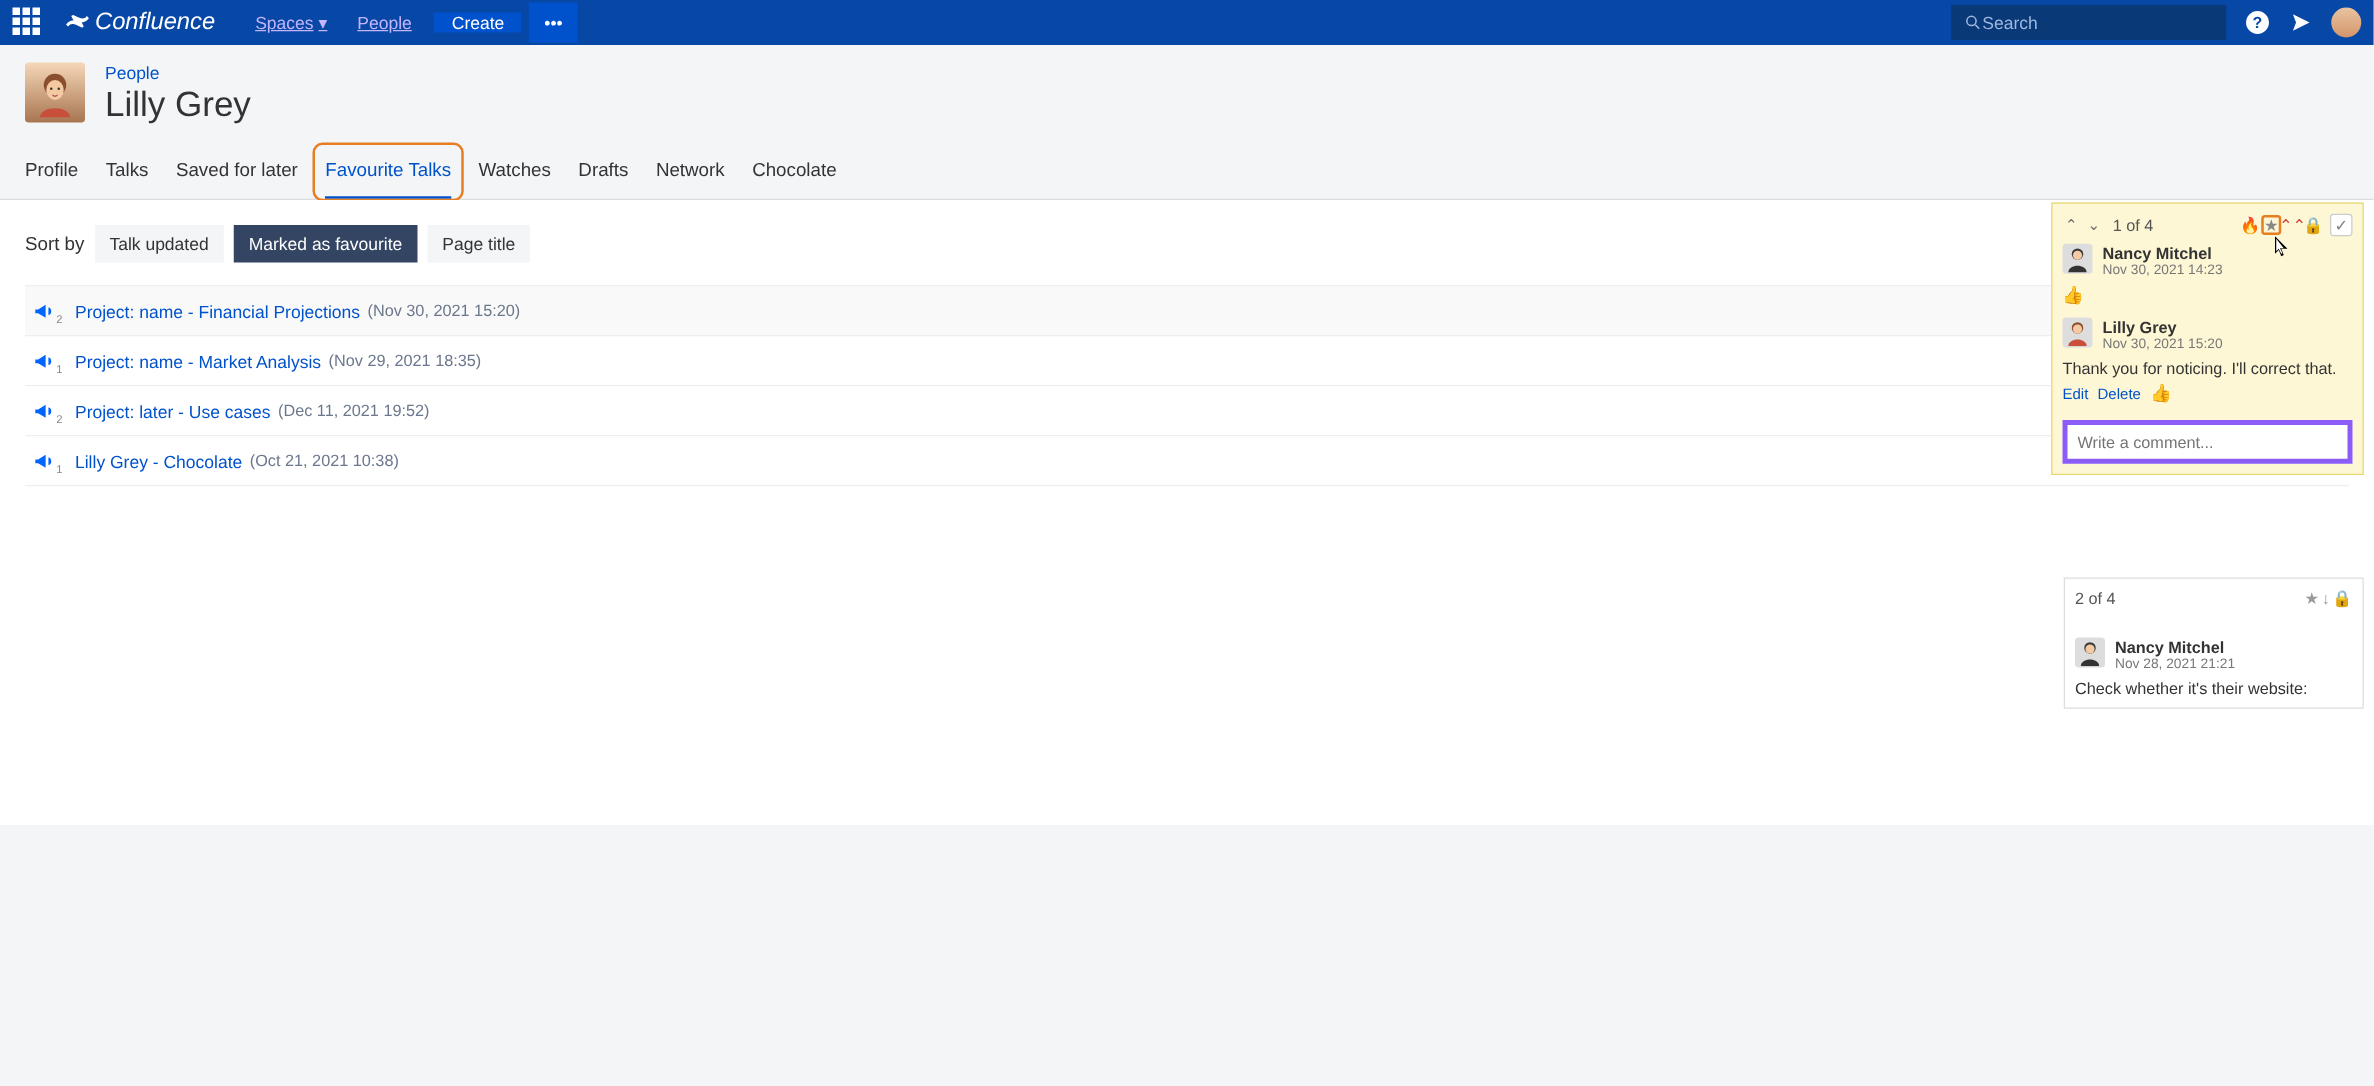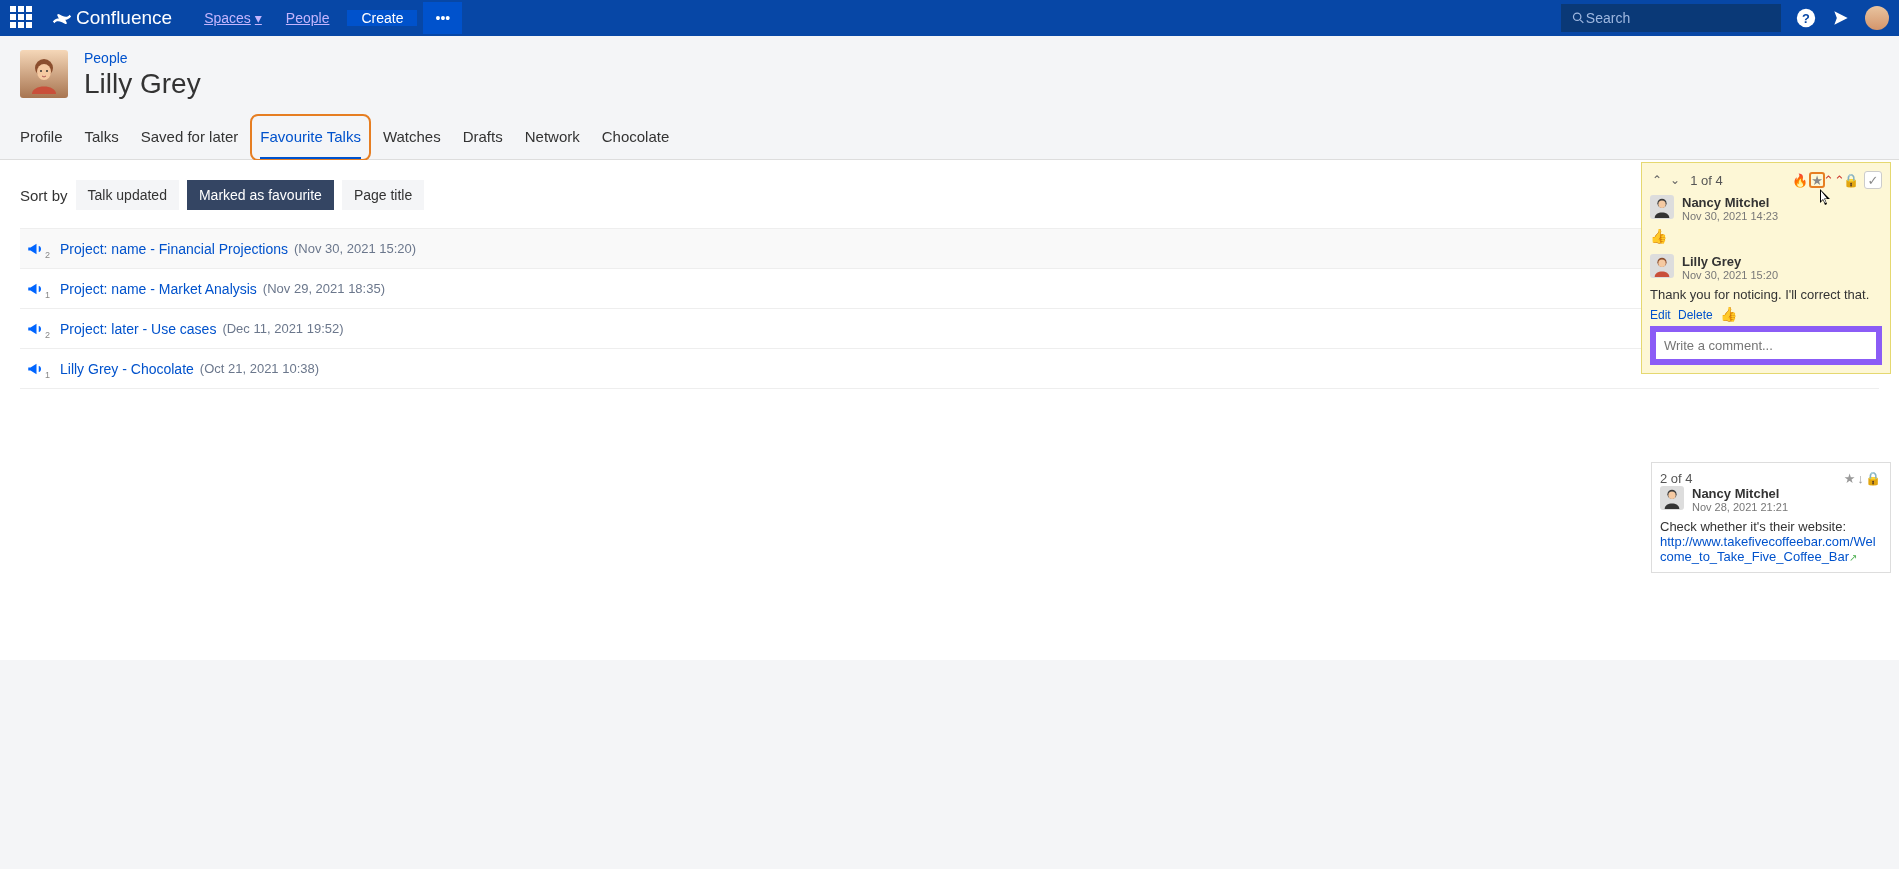--- a/index.html
+++ b/index.html
@@ -2,21 +2,21 @@
 <html><head>
 <meta charset="utf-8">
 <style>
   * { box-sizing: border-box; margin: 0; padding: 0; }
   body { font-family: -apple-system, BlinkMacSystemFont, "Segoe UI", Arial, sans-serif; background: #f4f5f7; color: #333; font-size: 14px; }
   
   
   .topbar { background: #0747a6; height: 36px; display: flex; align-items: center; color: #fff; padding: 0 10px; }
   .apps-icon { width: 24px; height: 24px; display: grid; grid-template-columns: repeat(3,6px); grid-template-rows: repeat(3,6px); gap: 2px; cursor: pointer; }
   .apps-icon span { background: #fff; width: 6px; height: 6px; }
-  .logo { display: flex; align-items: flex-end; margin-left: 18px; cursor: pointer; }
+  .logo { display: flex; align-items: flex-start; margin-left: 18px; cursor: pointer; font-style: italic; }
   .logo svg { margin-right: 4px; }
   .logo-text { font-size: 19px; font-weight: 500; }
   .nav-items { display: flex; align-items: center; margin-left: 20px; gap: 0; }
   .nav-item { padding: 8px 12px; color: #c4b5fd; cursor: pointer; display: flex; align-items: center; gap: 4px; text-decoration: underline; }
   .nav-create { background: #0052cc; padding: 0 14px; color: #fff; font-weight: 500; cursor: pointer; margin-left: 6px; }
   .nav-more { background: #0052cc; padding: 8px 12px; margin-left: 6px; cursor: pointer; }
   .topbar-right { margin-left: auto; display: flex; align-items: center; gap: 14px; }
   .search-box { background: #0a3977; display: flex; align-items: center; padding: 6px 10px; width: 220px; }
   .search-box input { background: transparent; border: none; color: #fff; outline: none; width: 100%; font-size: 14px; }
   .search-box input::placeholder { color: #9fb8e0; }
@@ -69,25 +69,25 @@
   .comment-av { width: 24px; height: 24px; border-radius: 3px; background: #ddd; flex-shrink: 0; display:flex; align-items:center; justify-content:center; }
   .comment-av svg { width:22px; height:22px;}
   .comment-body { flex: 1; }
   .comment-name { font-weight: bold; font-size: 13px; }
   .comment-ts { font-size: 11px; color: #777; }
   .comment-text { margin-top: 2px; font-size: 13px; }
   .mention { color: #0052cc; cursor: pointer; }
   .comment-like { margin-top: 4px; color: #aaa; cursor: pointer; font-size: 14px; }
   .comment-actions { margin-top: 4px; font-size: 12px; }
   .comment-actions .lnk { color: #0052cc; cursor: pointer; margin-right: 4px; }
-  .reply-box { width: 100%; border: 6px solid #8b5cf6; background: #fff; padding: 6px 8px; font-size: 13px; color: #999; margin-top: 4px; }
+  .reply-box { width: 100%; border: 4px solid #8b5cf6; background: #fff; padding: 6px 8px; font-size: 13px; color: #999; margin-top: 14px; }
   
   
   .conv-card2 { position: absolute; top: 302px; right: 8px; width: 240px; background: #fff; border: 1px solid #ddd; padding: 8px; font-size: 13px; }
-  .card2-head { display: flex; align-items: center; margin-bottom: 0; }
+  .card2-head { display: flex; align-items: center; margin-bottom: 24px; }
   .card2-count { color: #555; }
   .card2-tools { margin-left: auto; display: flex; align-items: center; gap: 2px; color: #999; }
   .card2-text { font-size: 13px; margin-top: 2px; }
   .card2-link { color: #0052cc; cursor: pointer; word-break: break-all; font-size: 13px; }
   .ext-ic { color: #4caf50; font-size: 10px; }
 </style>
 </head>
 <body>
 
 <div class="topbar">
@@ -303,15 +303,14 @@
             <path d="M4 24c0-8 16-8 16 0z" fill="#333"></path>
             <circle cx="12" cy="9" r="4" fill="#f5c9a1"></circle>
           </svg>
       </div>
       <div class="comment-body">
         <div class="comment-name">Nancy Mitchel</div>
         <div class="comment-ts">Nov 28, 2021 21:21</div>
       </div>
     </div>
     <div class="card2-text">Check whether it's their website:</div>
-    <div><span class="card2-link">http://www.takefivecoffeebar.com/Welcome_to_Take_Five_Coffee_Bar</span><span class="ext-ic">↗</span></div>
   </div>
 </div>
 
 </body></html>

